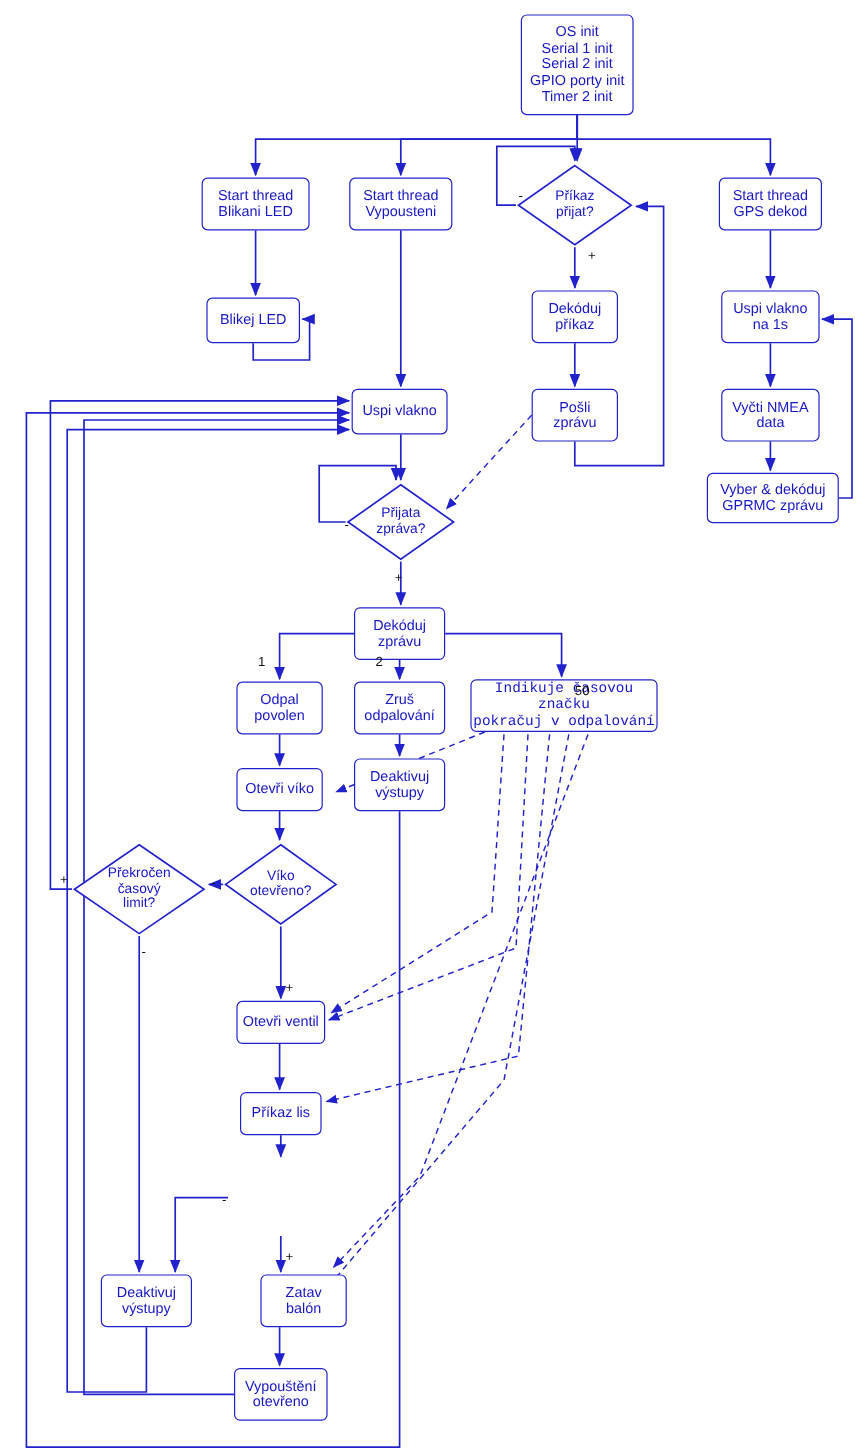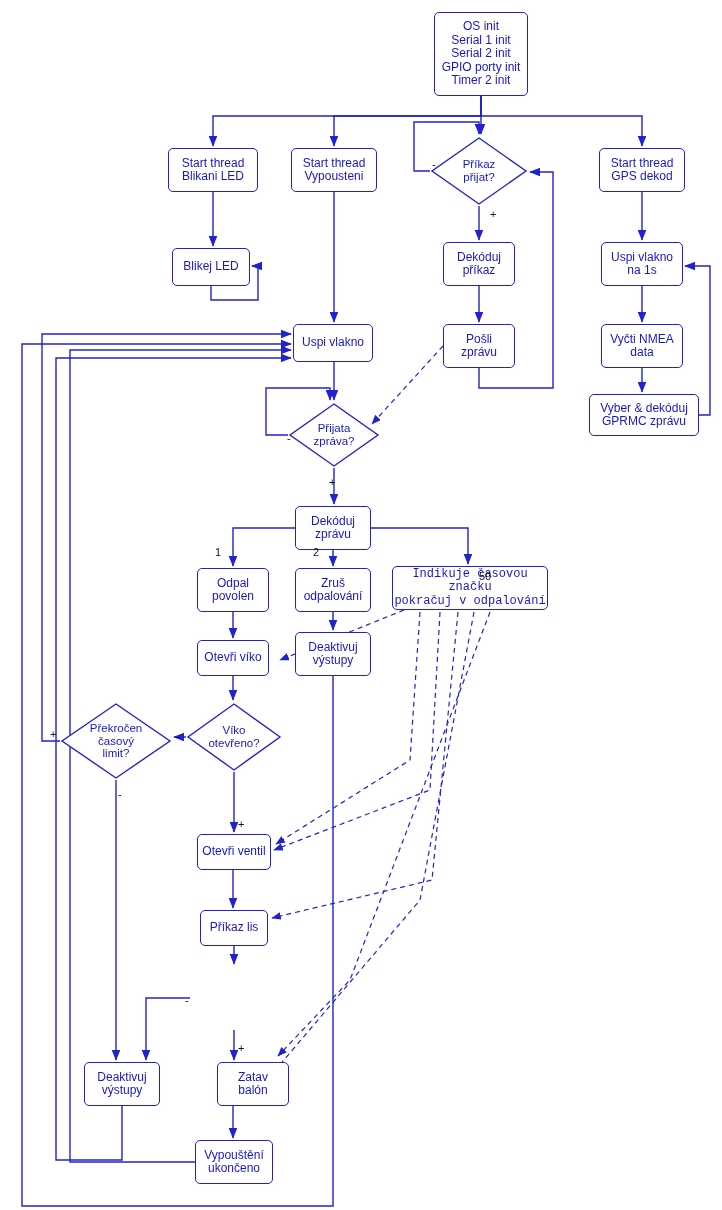--- a/index.html
+++ b/index.html
@@ -215,21 +215,21 @@
   <div class="node box" style="left:84px;top:1062px;width:76px;height:44px;">
       <span style="white-space:pre-line">Deaktivuj
 výstupy</span>
     </div>
   <div class="node box" style="left:197px;top:1062px;width:72px;height:44px;margin-left:20px;">
       <span style="white-space:pre-line">Zatav
 balón</span>
     </div>
   <div class="node box" style="left:195px;top:1140px;width:78px;height:44px;">
       <span style="white-space:pre-line">Vypouštění
-ukončeno</span>
+otevřeno</span>
     </div>
 
   <div class="edge-label" style="left:432px;top:158px;">-</div>
   <div class="edge-label" style="left:490px;top:208px;">+</div>
   <div class="edge-label" style="left:287px;top:432px;">-</div>
   <div class="edge-label" style="left:329px;top:476px;">+</div>
   <div class="edge-label" style="left:215px;top:546px;">1</div>
   <div class="edge-label" style="left:313px;top:546px;">2</div>
   <div class="edge-label" style="left:443px;top:570px;padding-left:36px;">50</div>
   <div class="edge-label" style="left:176px;top:730px;">-</div>

